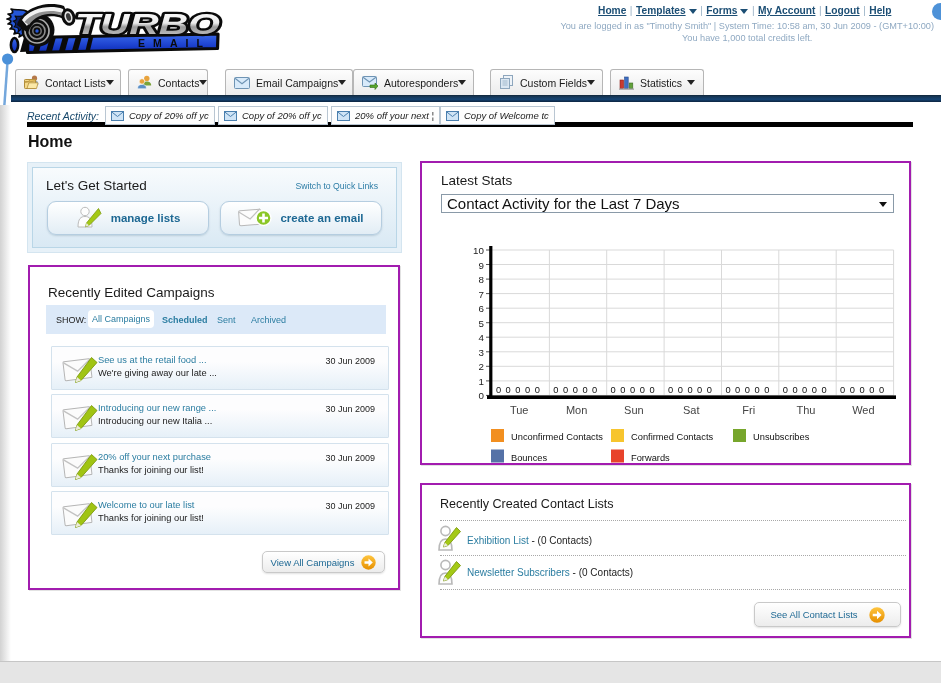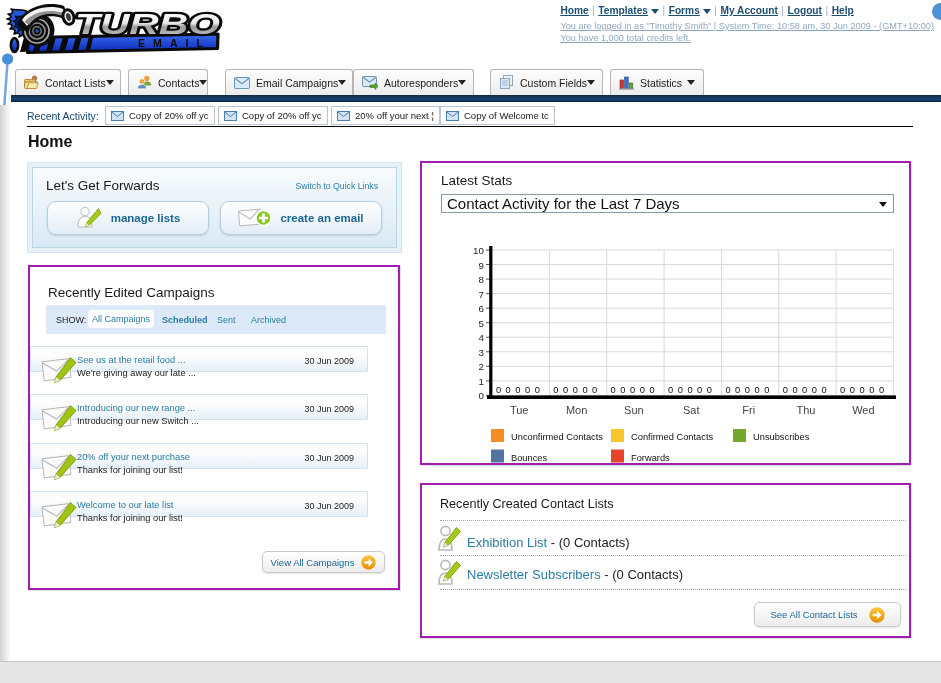--- a/index.html
+++ b/index.html
@@ -1,36 +1,36 @@
 <!DOCTYPE html>
 <html><head>
 <meta charset="utf-8">
 <style>
 * { margin:0; padding:0; box-sizing:border-box; }
 html,body { width:941px; height:683px; background:#ffffff; font-family:"Liberation Sans",sans-serif; position:relative; overflow:hidden; }
 .abs { position:absolute; }
 
 
-#navlinks { position:absolute; top:5px; right:7px; font-size:10.2px; color:#8aa5bd; text-align:left;text-decoration:underline; }
+#navlinks { position:absolute; top:5px; right:7px; font-size:10.2px; color:#8aa5bd; text-align:center; }
 #navlinks a { color:#1c4e74; font-weight:bold; text-decoration:underline; }
 #navlinks .sep { color:#9ab2c6; font-weight:normal; padding:0 3.5px; }
 #navlinks .row1 { margin-bottom:5px; margin-right:5px; }
 #navlinks .row2, #navlinks .row3 { color:#8fa9c2; font-size:9.2px; line-height:11.8px; }
 .tri { display:inline-block; width:0; height:0; border-left:4px solid transparent; border-right:4px solid transparent; border-top:5px solid #1c4e74; vertical-align:middle; margin-left:3px; }
 #bluedot { position:absolute; top:3px; right:-8px; width:17px; height:17px; border-radius:50%; background:#4e92d8; }
 
 
 #navybar { position:absolute; left:11px; top:95px; width:930px; height:7px; background:linear-gradient(#15334f,#164473 55%,#0c2440); border-top:1px solid #122b42; }
 .tab { position:absolute; top:69px; height:26px; background:linear-gradient(#fdfdfd,#ececec); border:1px solid #b6b6b6; border-bottom:none; border-radius:3px 3px 0 0; font-size:10.5px; letter-spacing:0; color:#1a1a1a; white-space:nowrap; }
 .tab .in { display:flex; align-items:center; height:100%; padding:0 8px; }
 .tab svg { margin-right:6px; flex-shrink:0; }
 .tab .arr { display:inline-block; width:0; height:0; border-left:4px solid transparent; border-right:4px solid transparent; border-top:5px solid #222; margin-left:auto; flex-shrink:0; }
 
 
-#recent { position:absolute; left:27px; top:105px; width:886px; height:22px; border-bottom:1px solid #000000; font-size:10.5px; color:#17486b; }
+#recent { position:absolute; left:27px; top:105px; width:886px; height:22px; border-bottom:5px solid #000000; font-size:10.5px; color:#17486b;font-style:italic; }
 .ritem { position:absolute; top:1px; height:19px; border:1px solid #b9c6d2; background:#fdfdfd; font-size:9.5px; color:#222; display:flex; align-items:center; padding:0 5px; white-space:nowrap; }
 .ritem svg { margin-right:5px; }
 
 
 h1 { position:absolute; left:28px; top:133px; font-size:16px; color:#111; letter-spacing:0; }
 .panel { position:absolute; background:#fff; border:2px solid #a21caf; box-shadow:1px 1px 0 #e2e2e2; }
 .ptitle { font-size:13.5px; color:#1a1a1a; }
 
 
 #lgs { position:absolute; left:27px; top:162px; width:375px; height:91px; background:#e7f1f8; border:1px solid #d4e5f0; }
@@ -39,38 +39,38 @@
 #lgs a.switch { position:absolute; right:23px; top:18px; font-size:8.7px; color:#2d7da6; text-decoration:none; }
 .bigbtn { position:absolute; top:38px; height:34px; background:linear-gradient(#ffffff,#e2edf5); border:1px solid #b5cde0; border-radius:9px; box-shadow:0 1px 2px rgba(120,150,170,.35); display:flex; align-items:center; justify-content:center; font-size:11.5px; font-weight:bold; color:#1d6893; }
 
 
 #camp { left:28px; top:265px; width:372px; height:325px;padding-left:44px; }
 #camp .ptitle { position:absolute; left:18px; top:18px; }
 #showbar { position:absolute; left:16px; top:38px; width:340px; height:29px; background:#dce9f8; font-size:9px; color:#333; }
 #showbar .lbl { position:absolute; left:10px; top:10px; font-size:9px; color:#222; }
 #showbar .selbox { position:absolute; left:42px; top:5px; height:18px; line-height:18px; background:#fff; border-radius:4px; padding:0 4px; color:#2b7da1; font-size:9px; }
 #showbar a { position:absolute; top:10px; color:#2b7da1; text-decoration:none; font-size:9px; }
-.crow { position:absolute; left:0; width:338px; height:26px; border:1px solid #d4e2ed; border-radius:1px; background:linear-gradient(#fdfdfe 35%,#e6f0f8); }
+.crow { position:absolute; left:21px; width:338px; height:44px; border:1px solid #d4e2ed; border-radius:1px; background:linear-gradient(#fdfdfe 35%,#e6f0f8); }
 .crow .tt { position:absolute; left:46px; top:8px; font-size:9.3px; color:#2b7da1; }
 .crow .st { position:absolute; left:46px; top:21px; font-size:9.3px; color:#222; }
 .crow .dt { position:absolute; right:13px; top:9px; font-size:9px; color:#222; }
 .crow svg.env { position:absolute; left:10px; top:5px; }
 .gobtn { position:absolute; border:1px solid #c9c9c9; border-radius:5px; background:linear-gradient(#ffffff,#ececec); font-size:9.5px; color:#1d6893; display:flex; align-items:center; justify-content:center; box-shadow:0 1px 2px rgba(0,0,0,.12); white-space:nowrap; }
 
 
 #stats { left:420px; top:161px; width:491px; height:304px; }
 #stats .ptitle { position:absolute; left:19px; top:10px; }
 #sel { position:absolute; left:19px; top:31px; width:453px; height:19px; border:1px solid #8a9aa8; background:#fff; font-size:15px; color:#111; line-height:17px; padding-left:5px; }
 #sel .sarr { position:absolute; right:6px; top:7px; width:0; height:0; border-left:4px solid transparent; border-right:4px solid transparent; border-top:5px solid #111; }
 
 
 #clists { left:420px; top:483px; width:491px; height:155px; }
 #clists .ptitle { position:absolute; left:18px; top:12px; }
 .dots { position:absolute; left:18px; width:466px; border-top:1px dotted #a8a8a8; }
-.clrow { position:absolute; left:17px; font-size:13px; color:#222; }
+.clrow { position:absolute; left:17px; font-size:10px; color:#222; }
 .clrow a { color:#2b7da1; text-decoration:none; }
 
 
 #footer { position:absolute; left:0; top:661px; width:941px; height:22px; background:#e5e5e5; border-top:1px solid #c6c6c6; }
 #leftstrip { position:absolute; left:0; top:105px; width:11px; height:556px; background:linear-gradient(to right,#d2d2d2,#ffffff); }
 </style>
 </head>
 <body>
 
 <div class="abs" style="left:4px;top:3px;">
@@ -194,21 +194,21 @@
   <div class="ritem" style="left:413px;"><svg width="13" height="10" viewBox="0 0 13 10">
         <rect x="0.5" y="0.5" width="12" height="9" fill="#cfe4f6" stroke="#4a7fae"></rect>
         <path d="M0.8,1 L6.5,5.5 L12.2,1" fill="none" stroke="#4a7fae"></path>
       </svg>Copy of Welcome tc</div>
 </div>
 
 <h1>Home</h1>
 
 <div id="lgs">
   <div id="lgsin"></div>
-  <span class="ptitle">Let's Get Forwards</span>
+  <span class="ptitle">Let's Get Started</span>
   <a class="switch" href="#">Switch to Quick Links</a>
   <div class="bigbtn" style="left:19px;width:162px;"><svg width="26" height="26" viewBox="0 0 26 26" style="margin-right:9px;">
     <circle cx="9" cy="6.5" r="4.2" fill="#fdfdfd" stroke="#bbb"></circle>
     <path d="M2,22 C2,13.5 5,11.5 9,11.5 C13,11.5 16,13.5 16,22 Z" fill="#fdfdfd" stroke="#bbb"></path>
     <path d="M22.5,3.5 L25,8.5 L13,20.5 L9.5,21.8 L10.5,18 Z" fill="#a4c916" stroke="#7d9a0e" stroke-width="0.8"></path>
     <path d="M10.5,18 L13,20.5 L9.5,21.8 Z" fill="#e7e7d8"></path>
   </svg>manage lists</div>
   <div class="bigbtn" style="left:192px;width:162px;"><svg width="34" height="24" viewBox="0 0 34 24" style="margin-right:8px;">
     <rect x="1" y="4" width="22" height="15" rx="1.5" fill="#fcfcfc" stroke="#b8b8b8" transform="rotate(-4 12 11)"></rect>
     <path d="M1.5,5.5 L12,13 L22.5,3.5" fill="none" stroke="#c0c0c0" stroke-width="1.2" transform="rotate(-4 12 11)"></path>
@@ -242,21 +242,21 @@
   <div class="crow" style="top:127px;">
     <svg class="env" width="38" height="34" viewBox="0 0 38 34">
         <g transform="rotate(-7 17 18)">
           <rect x="2" y="8" width="27" height="19" rx="1" fill="#fbfbfb" stroke="#b5b5b5"></rect>
           <path d="M2.5,9 L15.5,19 L28.5,9" fill="none" stroke="#c2c2c2" stroke-width="1.3"></path>
         </g>
         <path d="M29.5,5.5 L35,10.5 L19,28.5 L13.5,30.5 L15,25 Z" fill="#a0c413" stroke="#7d9a0e" stroke-width="0.9"></path>
         <path d="M15,25 L19,28.5 L13.5,30.5 Z" fill="#eceadb"></path>
       </svg>
     <span class="tt">Introducing our new range ...</span>
-    <span class="st">Introducing our new Switch ...</span>
+    <span class="st">Introducing our new Italia ...</span>
     <span class="dt">30 Jun 2009</span>
   </div>
   <div class="crow" style="top:176px;">
     <svg class="env" width="38" height="34" viewBox="0 0 38 34">
         <g transform="rotate(-7 17 18)">
           <rect x="2" y="8" width="27" height="19" rx="1" fill="#fbfbfb" stroke="#b5b5b5"></rect>
           <path d="M2.5,9 L15.5,19 L28.5,9" fill="none" stroke="#c2c2c2" stroke-width="1.3"></path>
         </g>
         <path d="M29.5,5.5 L35,10.5 L19,28.5 L13.5,30.5 L15,25 Z" fill="#a0c413" stroke="#7d9a0e" stroke-width="0.9"></path>
         <path d="M15,25 L19,28.5 L13.5,30.5 Z" fill="#eceadb"></path>

